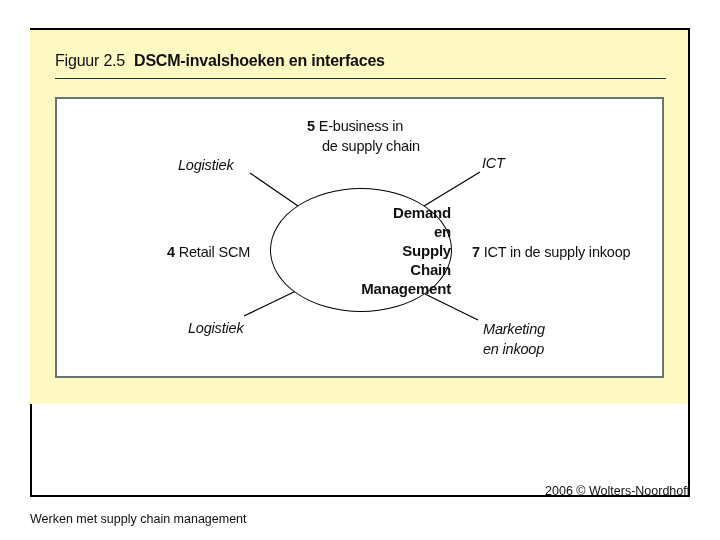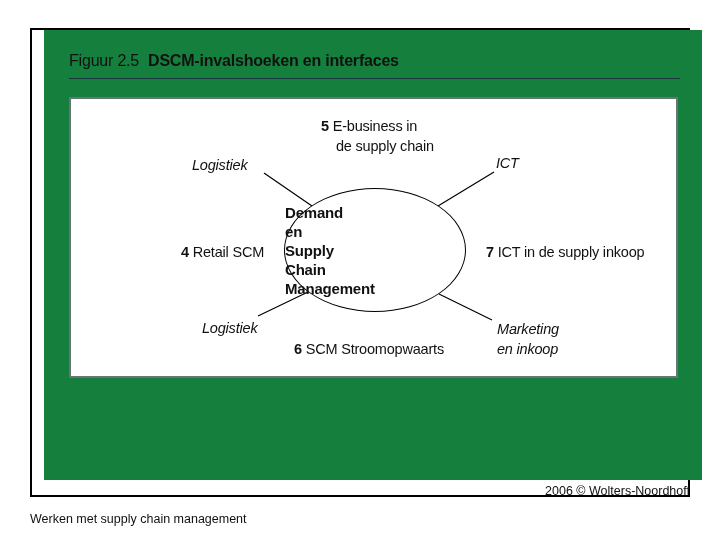--- a/index.html
+++ b/index.html
@@ -5,44 +5,43 @@
   html,body { margin:0; padding:0; }
   body {
     width:720px; height:540px; position:relative; overflow:hidden;
     background:#ffffff; font-family:"Liberation Sans", sans-serif; color:#111;
   }
   .frame {
     position:absolute; left:30px; top:28px; width:660px; height:469px;
     box-sizing:border-box; border:2px solid #000; background:#fff;
   }
   .panel {
-    position:absolute; left:-2px; top:0; width:658px; height:450px;
-    background:#15803d;
-    margin-left:14px;
+    position:absolute; left:-2px; top:0; width:658px; height:374px;
+    background:#fef9c3;
   }
   .fig-head {
     position:absolute; left:25px; top:22px; font-size:16px; white-space:nowrap;
     letter-spacing:-0.2px;
   }
   .fig-label { font-weight:400; margin-right:9px; }
   .fig-name  { font-weight:700; }
   .rule {
     position:absolute; left:25px; top:48px; width:611px; height:0;
     border-top:1.5px solid #17353d;
   }
   .dbox {
     position:absolute; left:25px; top:67px; width:609px; height:281px;
     box-sizing:border-box; border:2px solid #657578; background:#fff;
   }
   .conn { position:absolute; left:0; top:0; }
   .ellipse {
     position:absolute; left:213px; top:89px; width:182px; height:124px;
     box-sizing:border-box; border:1.5px solid #000; border-radius:50%;
     background:#fff; display:flex; flex-direction:column; justify-content:center;
-    align-items:flex-start; text-align:center; font-weight:700; font-size:15px;
+    align-items:flex-end; text-align:center; font-weight:700; font-size:15px;
     line-height:19px; letter-spacing:-0.2px;
   }
   .lbl {
     position:absolute; font-size:14.5px; line-height:20px; white-space:nowrap;
     letter-spacing:-0.2px;
   }
   .it { font-style:italic; }
   .n  { font-weight:700; }
   .ind { margin-left:15px; }
   .lbl-ebusiness { left:250px; top:17px; }
@@ -96,23 +95,20 @@
       <div class="lbl lbl-retail">
         <span class="n">4</span> <span>Retail SCM</span>
       </div>
 
       <div class="lbl lbl-ict7">
         <span class="n">7</span> <span>ICT in de supply inkoop</span>
       </div>
 
       <div class="lbl it lbl-logistiek">Logistiek</div>
 
-      <div class="lbl lbl-scm6">
-        <span class="n">6</span> <span>SCM Stroomopwaarts</span>
-      </div>
 
       <div class="lbl it lbl-productie">
         <div>Marketing</div>
         <div>en inkoop</div>
       </div>
 
     </div>
   </div>
 </div>
 

